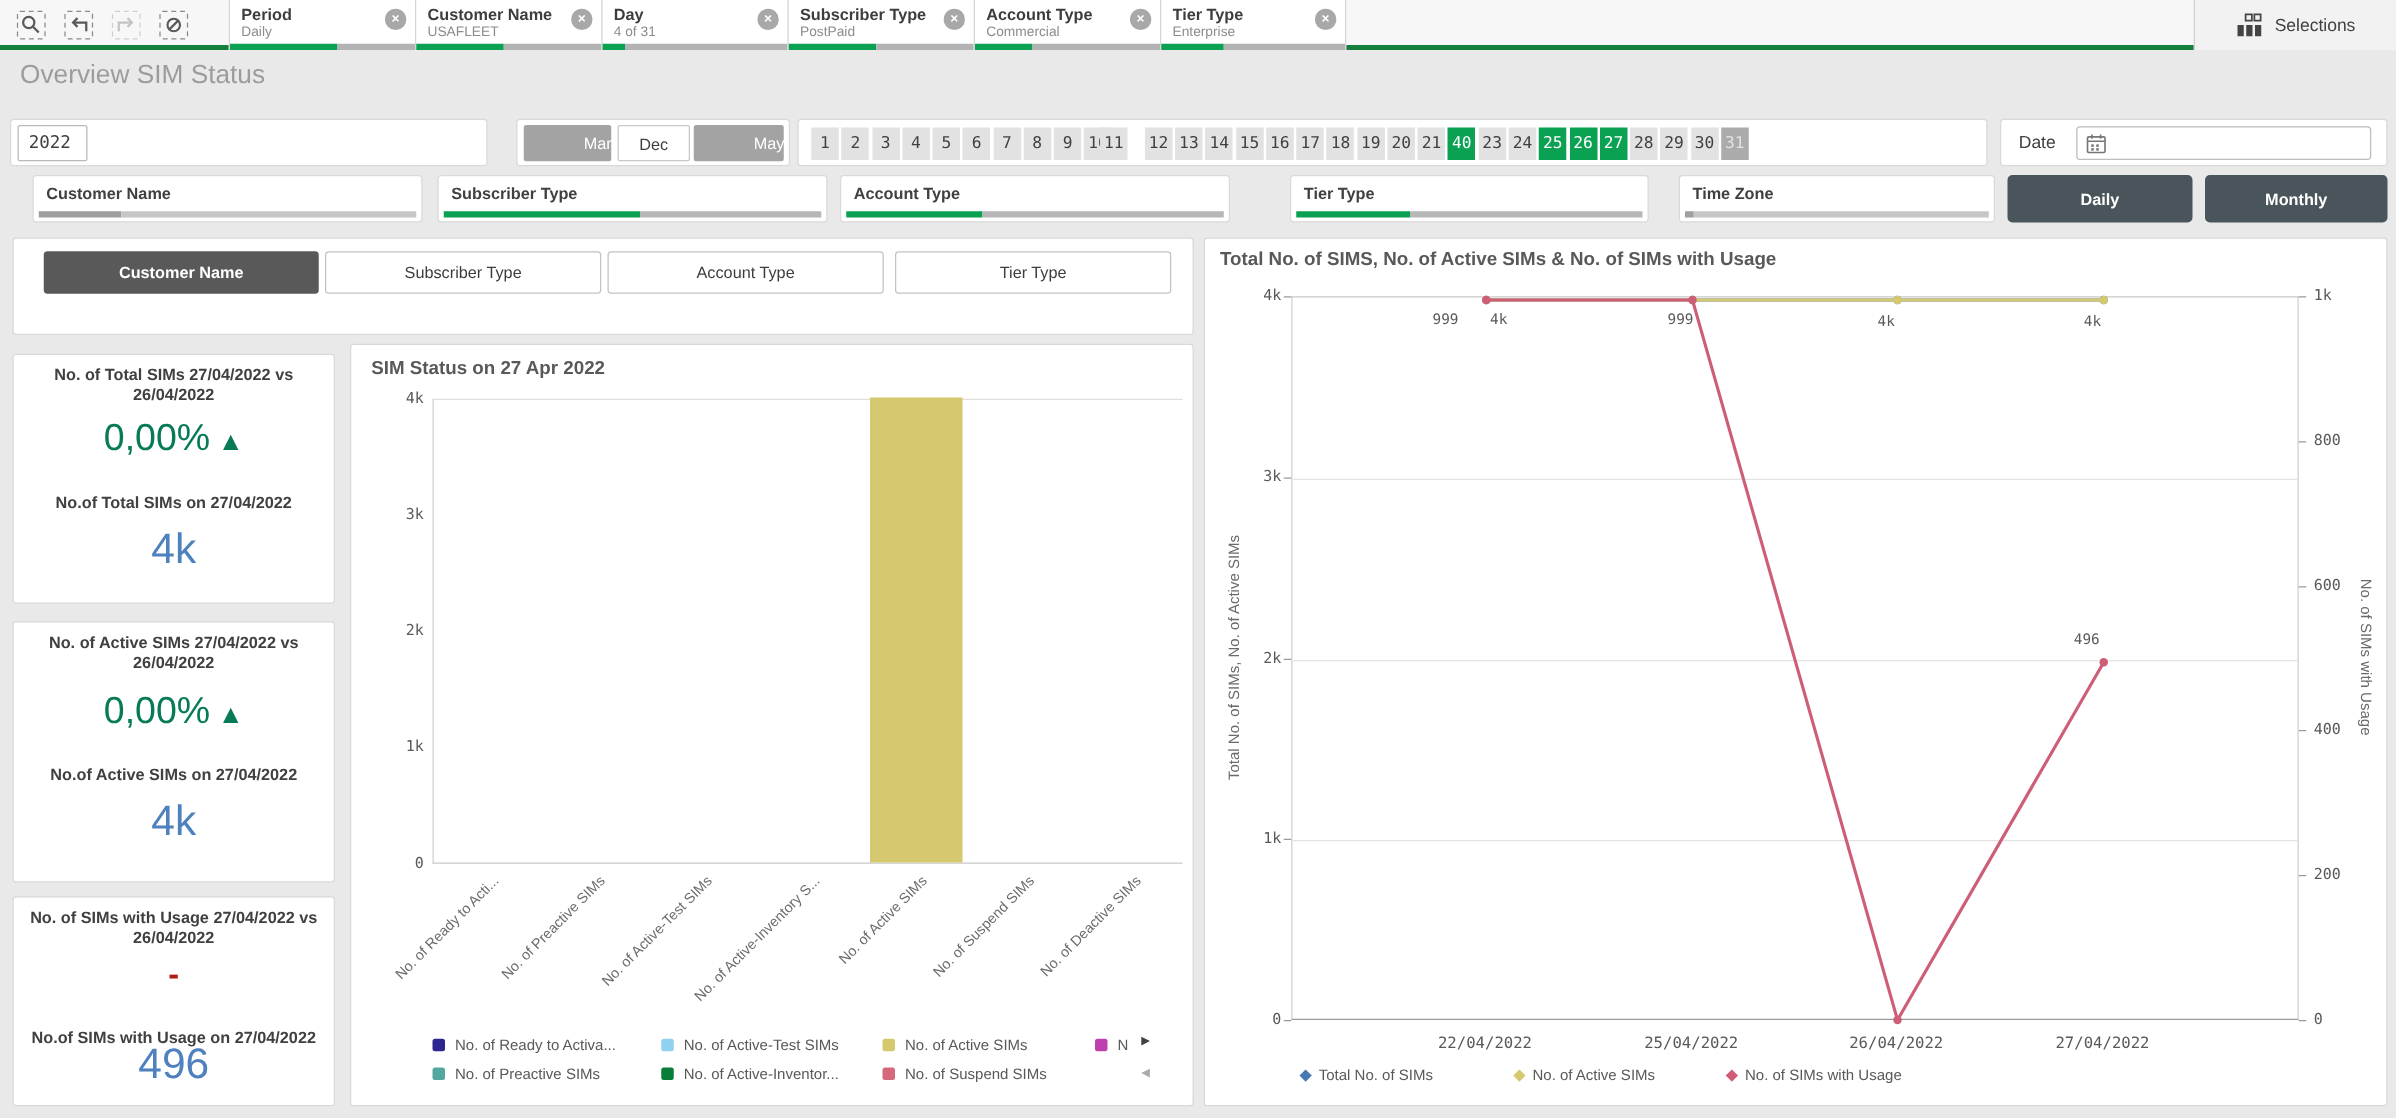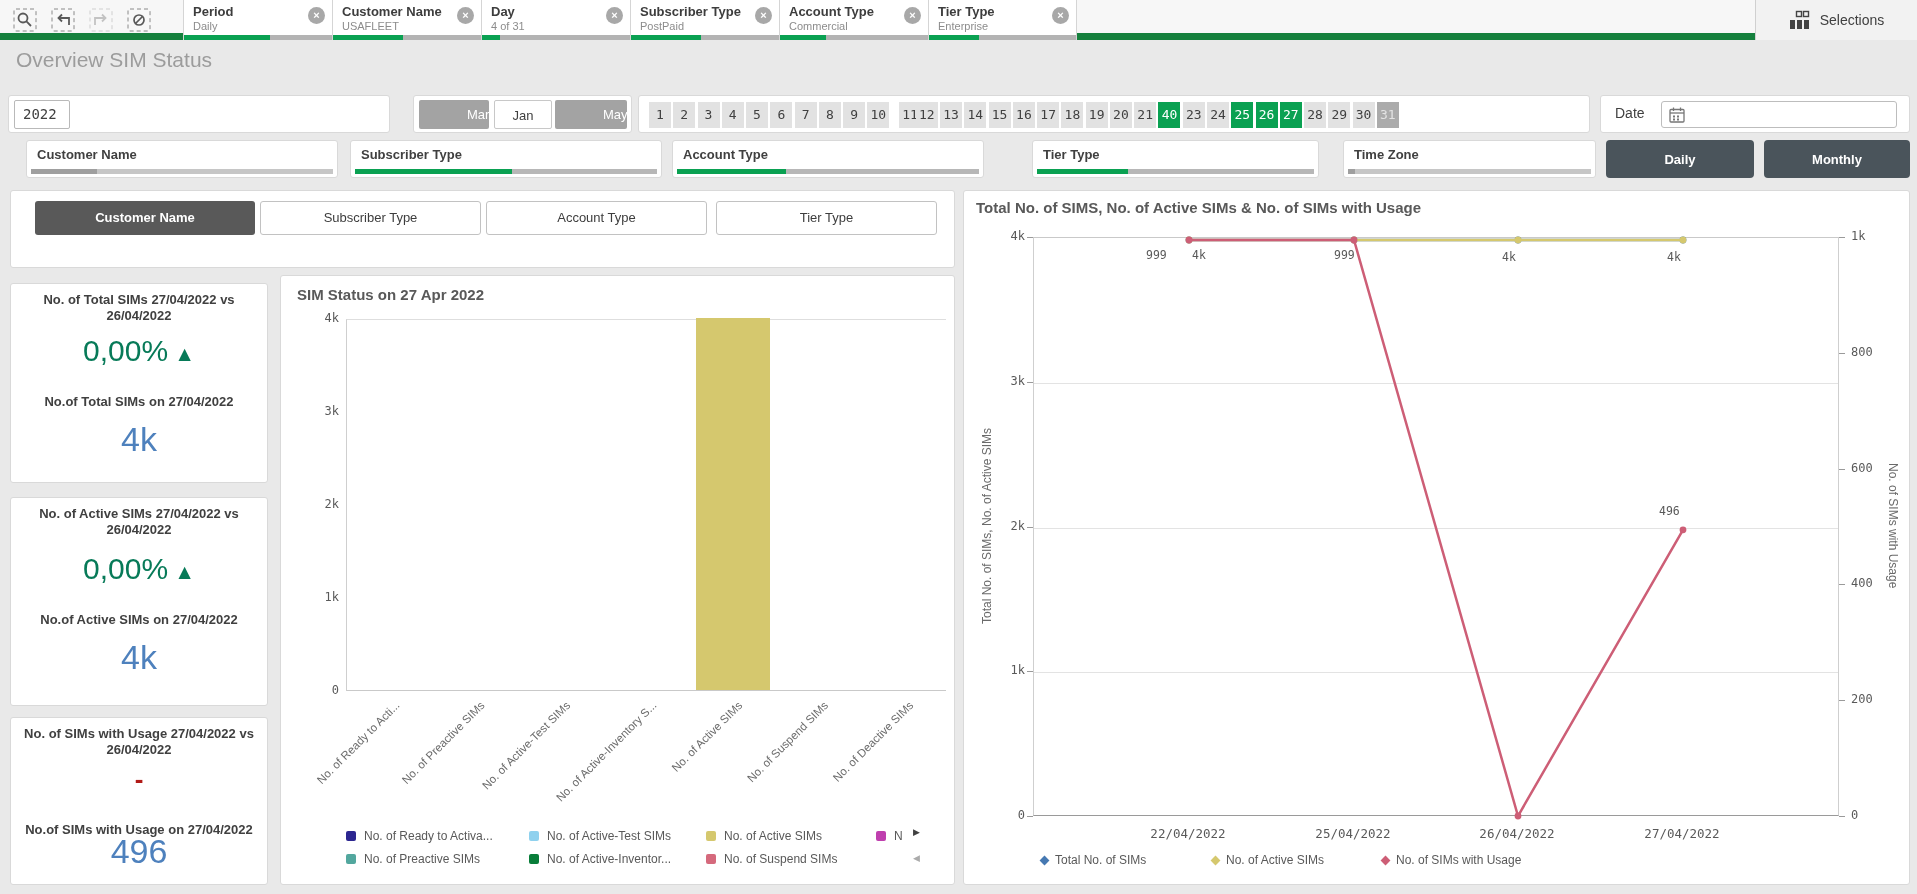--- a/index.html
+++ b/index.html
@@ -3,21 +3,21 @@
 <meta charset="utf-8">
 <style>
   * { margin:0; padding:0; box-sizing:border-box; }
   html,body { width:1917px; height:894px; overflow:hidden; }
   body { font-family:"Liberation Sans", sans-serif; background:#e9e9e9; }
   #root { position:relative; width:1917px; height:894px; background:#e9e9e9; }
   .mono { font-family:"DejaVu Sans Mono", monospace; }
   .panel { position:absolute; background:#fff; border:1px solid #d9d9d9; border-radius:3px; }
 
   
-  .topbar { position:absolute; left:0; top:0; width:1917px; height:40px; background:#f7f7f7; border-bottom:7px solid #15803d; }
+  .topbar { position:absolute; left:0; top:0; width:1917px; height:40px; background:#f7f7f7; border-bottom:4px solid #15803d; }
   .toolbtn { position:absolute; top:5px; width:34px; height:30px; cursor:pointer; }
   .chips { position:absolute; left:183px; top:0; height:40px; display:flex; }
   .chip { position:relative; width:149px; height:40px; background:#fff; border-left:1px solid #d5d5d5; padding:4px 8px 0 9px; cursor:pointer; }
   .chip:last-child { border-right:1px solid #d5d5d5; }
   .chip-title { font-size:13px; font-weight:bold; color:#3d3d3d; white-space:nowrap; overflow:hidden; }
   .chip-value { font-size:11px; color:#8c8c8c; margin-top:1px; white-space:nowrap; overflow:hidden; }
   .chip-x { position:absolute; top:7px; right:7px; width:17px; height:17px; border-radius:50%; background:#a8a8a8; color:#fff; font-size:11px; font-weight:bold; text-align:center; line-height:17px; cursor:pointer; }
   .chip-bar { position:absolute; left:0; bottom:0; height:5px; width:100%; display:flex; }
   .selbtn { position:absolute; right:0; top:0; width:162px; height:40px; border-left:1px solid #d0d0d0; background:#f2f2f2; display:flex; align-items:center; justify-content:center; gap:10px; cursor:pointer; }
   .selbtn span { font-size:14px; color:#404040; }
@@ -172,35 +172,35 @@
     </div>
   </div>
 
   <div class="page-title">Overview SIM Status</div>
 
   <div class="panel" style="left:8px; top:95px; width:382px; height:38px;">
     <div class="year-box mono">2022</div>
   </div>
   <div class="panel" style="left:413px; top:95px; width:219px; height:38px;" id="months">
       <div class="month alternative" style="left: 5px; width: 70px;">Mar</div>
-      <div class="month selected" style="left: 80px; width: 58px;">Jan</div>
+      <div class="month selected" style="left: 80px; width: 58px;">Dec</div>
       <div class="month alternative" style="left: 141px; width: 72px;">May</div>
     </div>
   <div class="panel" style="left:638px; top:95px; width:952px; height:38px;" id="days">
       <div class="daycell mono" style="left: 10px;">1</div>
       <div class="daycell mono" style="left: 34.26px;">2</div>
       <div class="daycell mono" style="left: 58.52px;">3</div>
       <div class="daycell mono" style="left: 82.78px;">4</div>
       <div class="daycell mono" style="left: 107.04px;">5</div>
       <div class="daycell mono" style="left: 131.3px;">6</div>
       <div class="daycell mono" style="left: 155.56px;">7</div>
       <div class="daycell mono" style="left: 179.82px;">8</div>
       <div class="daycell mono" style="left: 204.08px;">9</div>
       <div class="daycell mono" style="left: 228.34px;">10</div>
-      <div class="daycell mono" style="left: 260px;">11</div>
+      <div class="daycell mono" style="left: 241px;">11</div>
       <div class="daycell mono" style="left: 276.86px;">12</div>
       <div class="daycell mono" style="left: 301.12px;">13</div>
       <div class="daycell mono" style="left: 325.38px;">14</div>
       <div class="daycell mono" style="left: 349.64px;">15</div>
       <div class="daycell mono" style="left: 373.9px;">16</div>
       <div class="daycell mono" style="left: 398.16px;">17</div>
       <div class="daycell mono" style="left: 422.42px;">18</div>
       <div class="daycell mono" style="left: 446.68px;">19</div>
       <div class="daycell mono" style="left: 470.94px;">20</div>
       <div class="daycell mono" style="left: 495.2px;">21</div>

